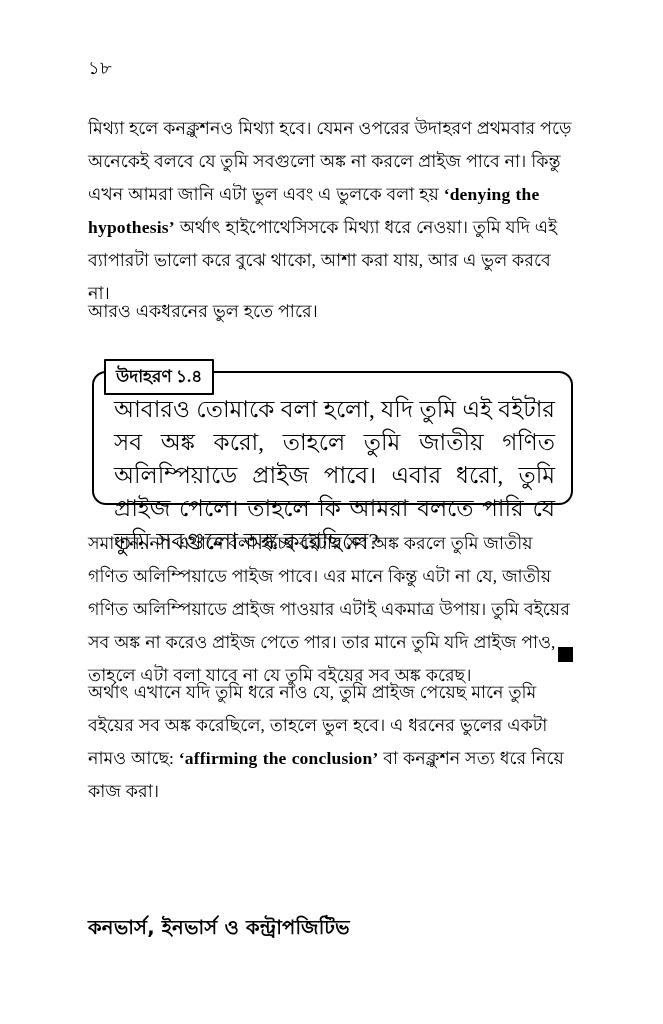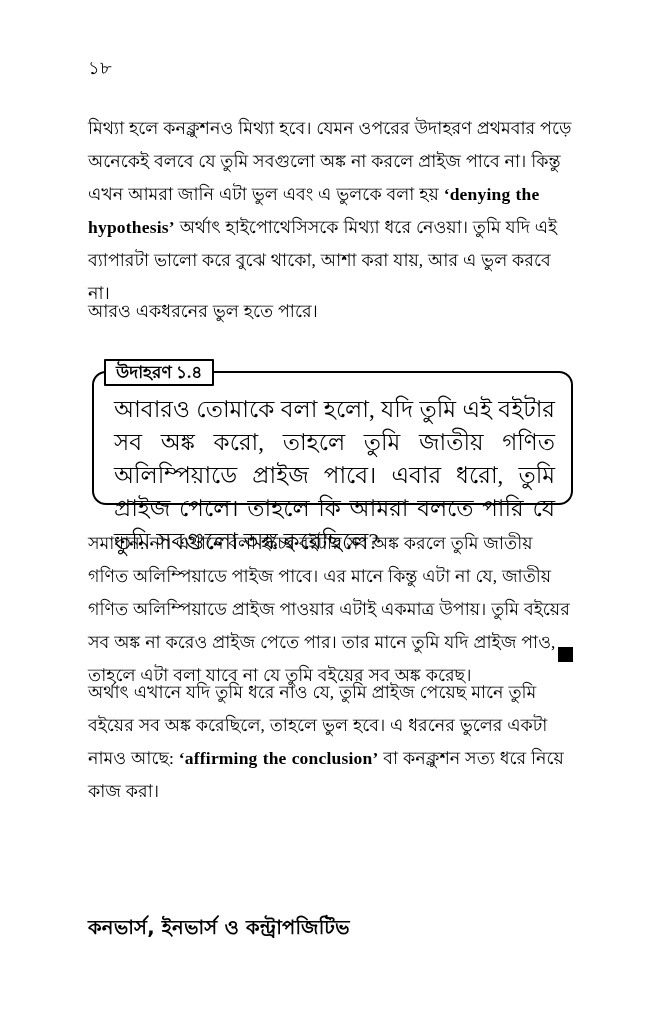--- a/index.html
+++ b/index.html
@@ -98,21 +98,21 @@
     width: 481px;
     height: 134px;
     border: 2px solid #000000;
     border-radius: 14px;
     box-sizing: border-box;
   }
   .example-tab {
     position: absolute;
     left: 10px;
     top: -14px;
-    height: 27px;
+    height: 36px;
     padding: 0 10px;
     background: #ffffff;
     border: 2px solid #000000;
     border-radius: 1px;
     box-sizing: border-box;
     display: flex;
     align-items: center;
     font-size: 17px;
     font-weight: bold;
     white-space: nowrap;

